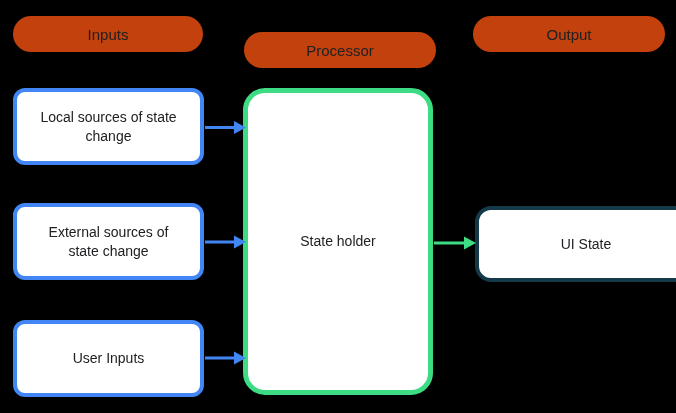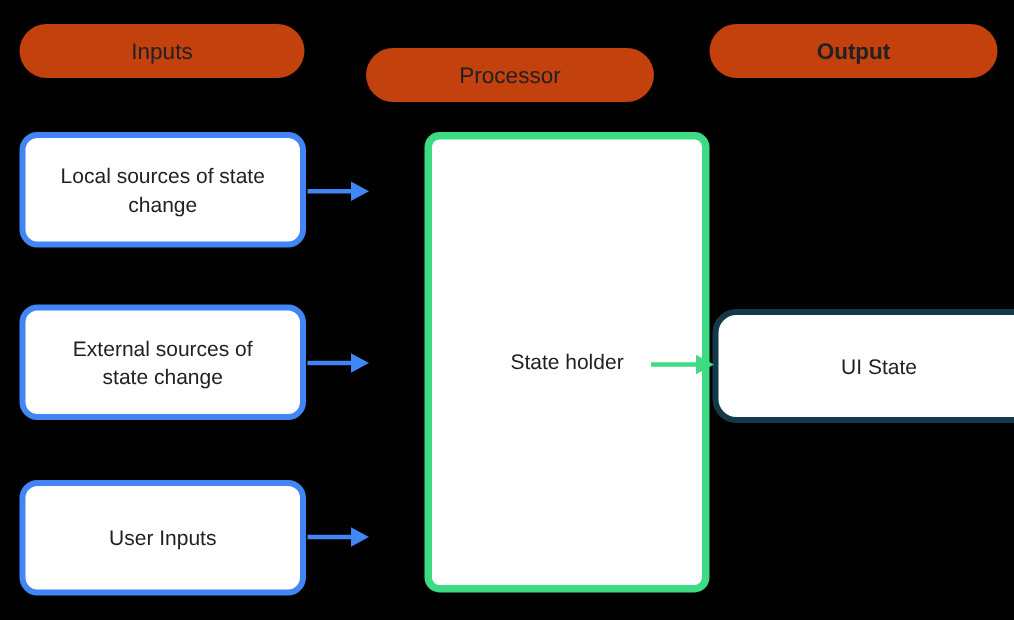--- a/index.html
+++ b/index.html
@@ -19,21 +19,21 @@
     border-radius: 18px;
     display: flex;
     align-items: center;
     justify-content: center;
     font-size: 15px;
     font-weight: 500;
     color: #202124;
   }
   .pill-inputs    { left: 13px;  width: 190px; }
   .pill-processor { left: 244px; width: 192px; margin-top: 16px; }
-  .pill-output    { left: 473px; width: 192px; font-weight: bold; }
+  .pill-output    { left: 473px; width: 192px; }
 
   .node {
     position: absolute;
     background: #ffffff;
     box-sizing: border-box;
     display: flex;
     align-items: center;
     justify-content: center;
     text-align: center;
     font-size: 14px;
@@ -53,22 +53,21 @@
   .input-node-1 { top: 88px; }
   .input-node-2 { top: 203px; }
   .input-node-3 { top: 320px; }
 
   .processor-node {
     left: 243px;
     top: 88px;
     width: 190px;
     height: 307px;
     border: 5px solid #3ddc84;
-    border-radius: 10px;
-    margin-left: 40px;
+    border-radius: 22px;
   }
   .output-node {
     left: 475px;
     top: 206px;
     width: 222px;
     height: 76px;
     border: 4px solid #14394a;
     border-radius: 16px;
   }
   .arrows-layer {

